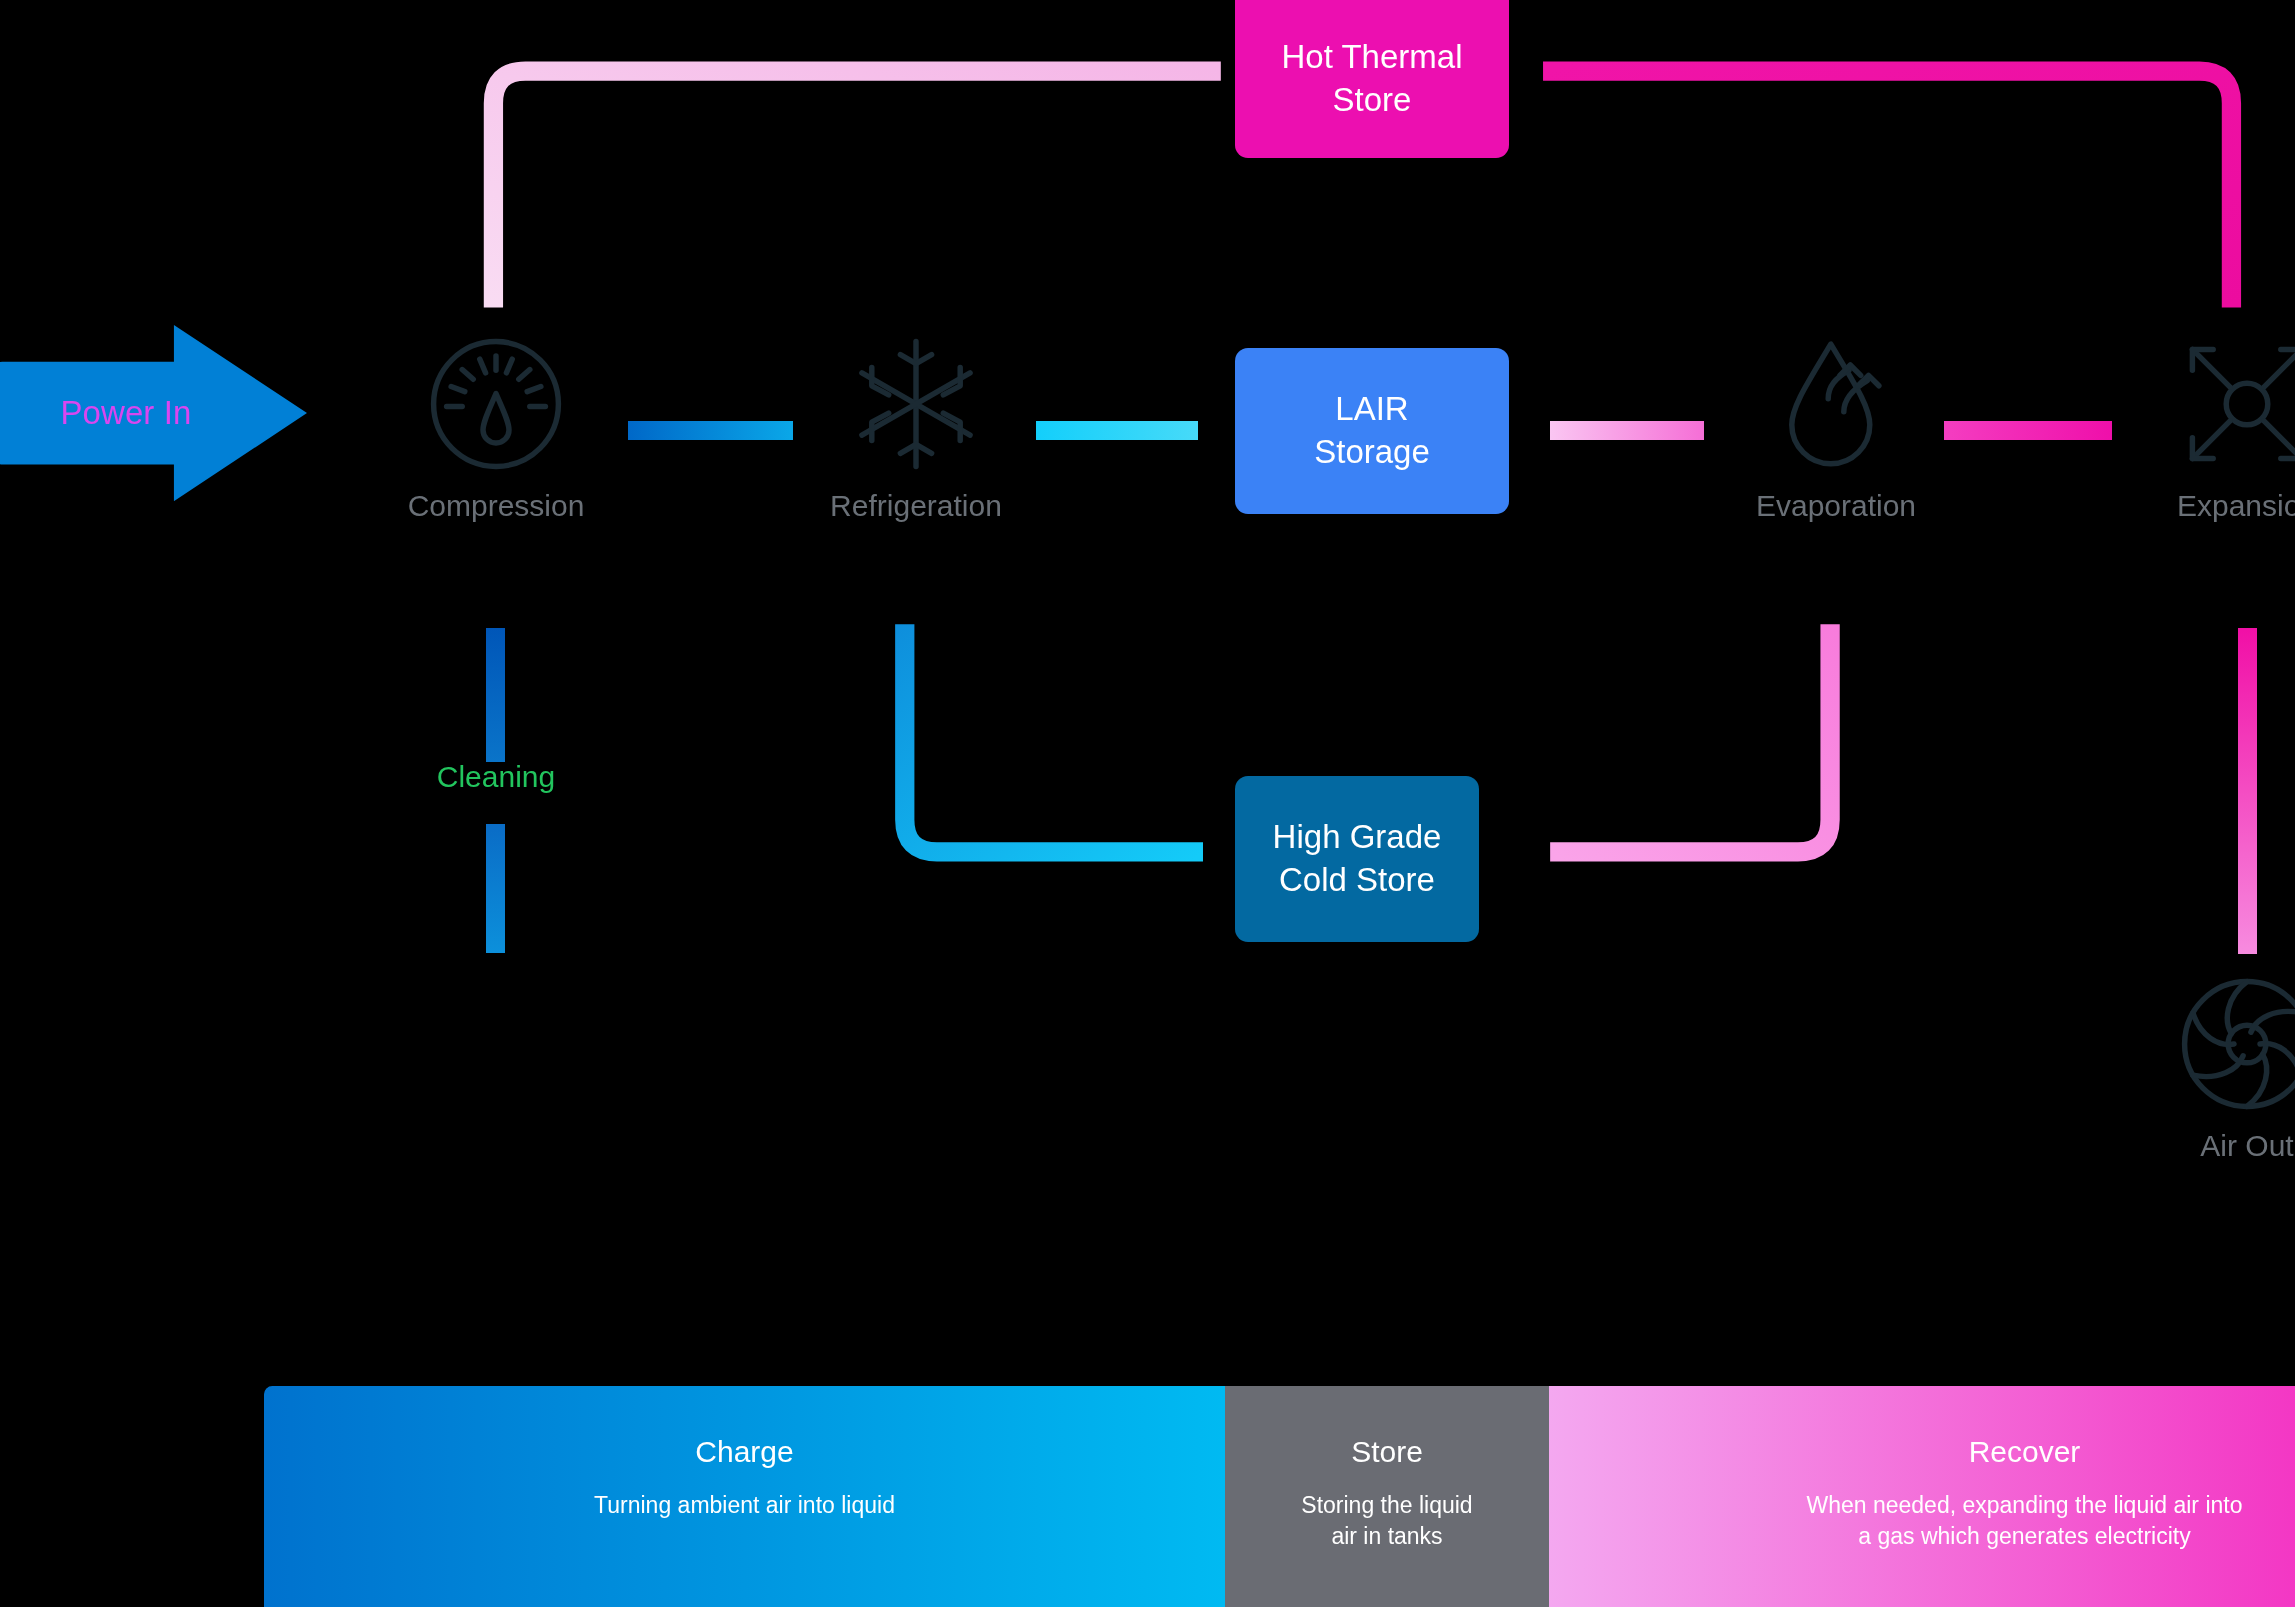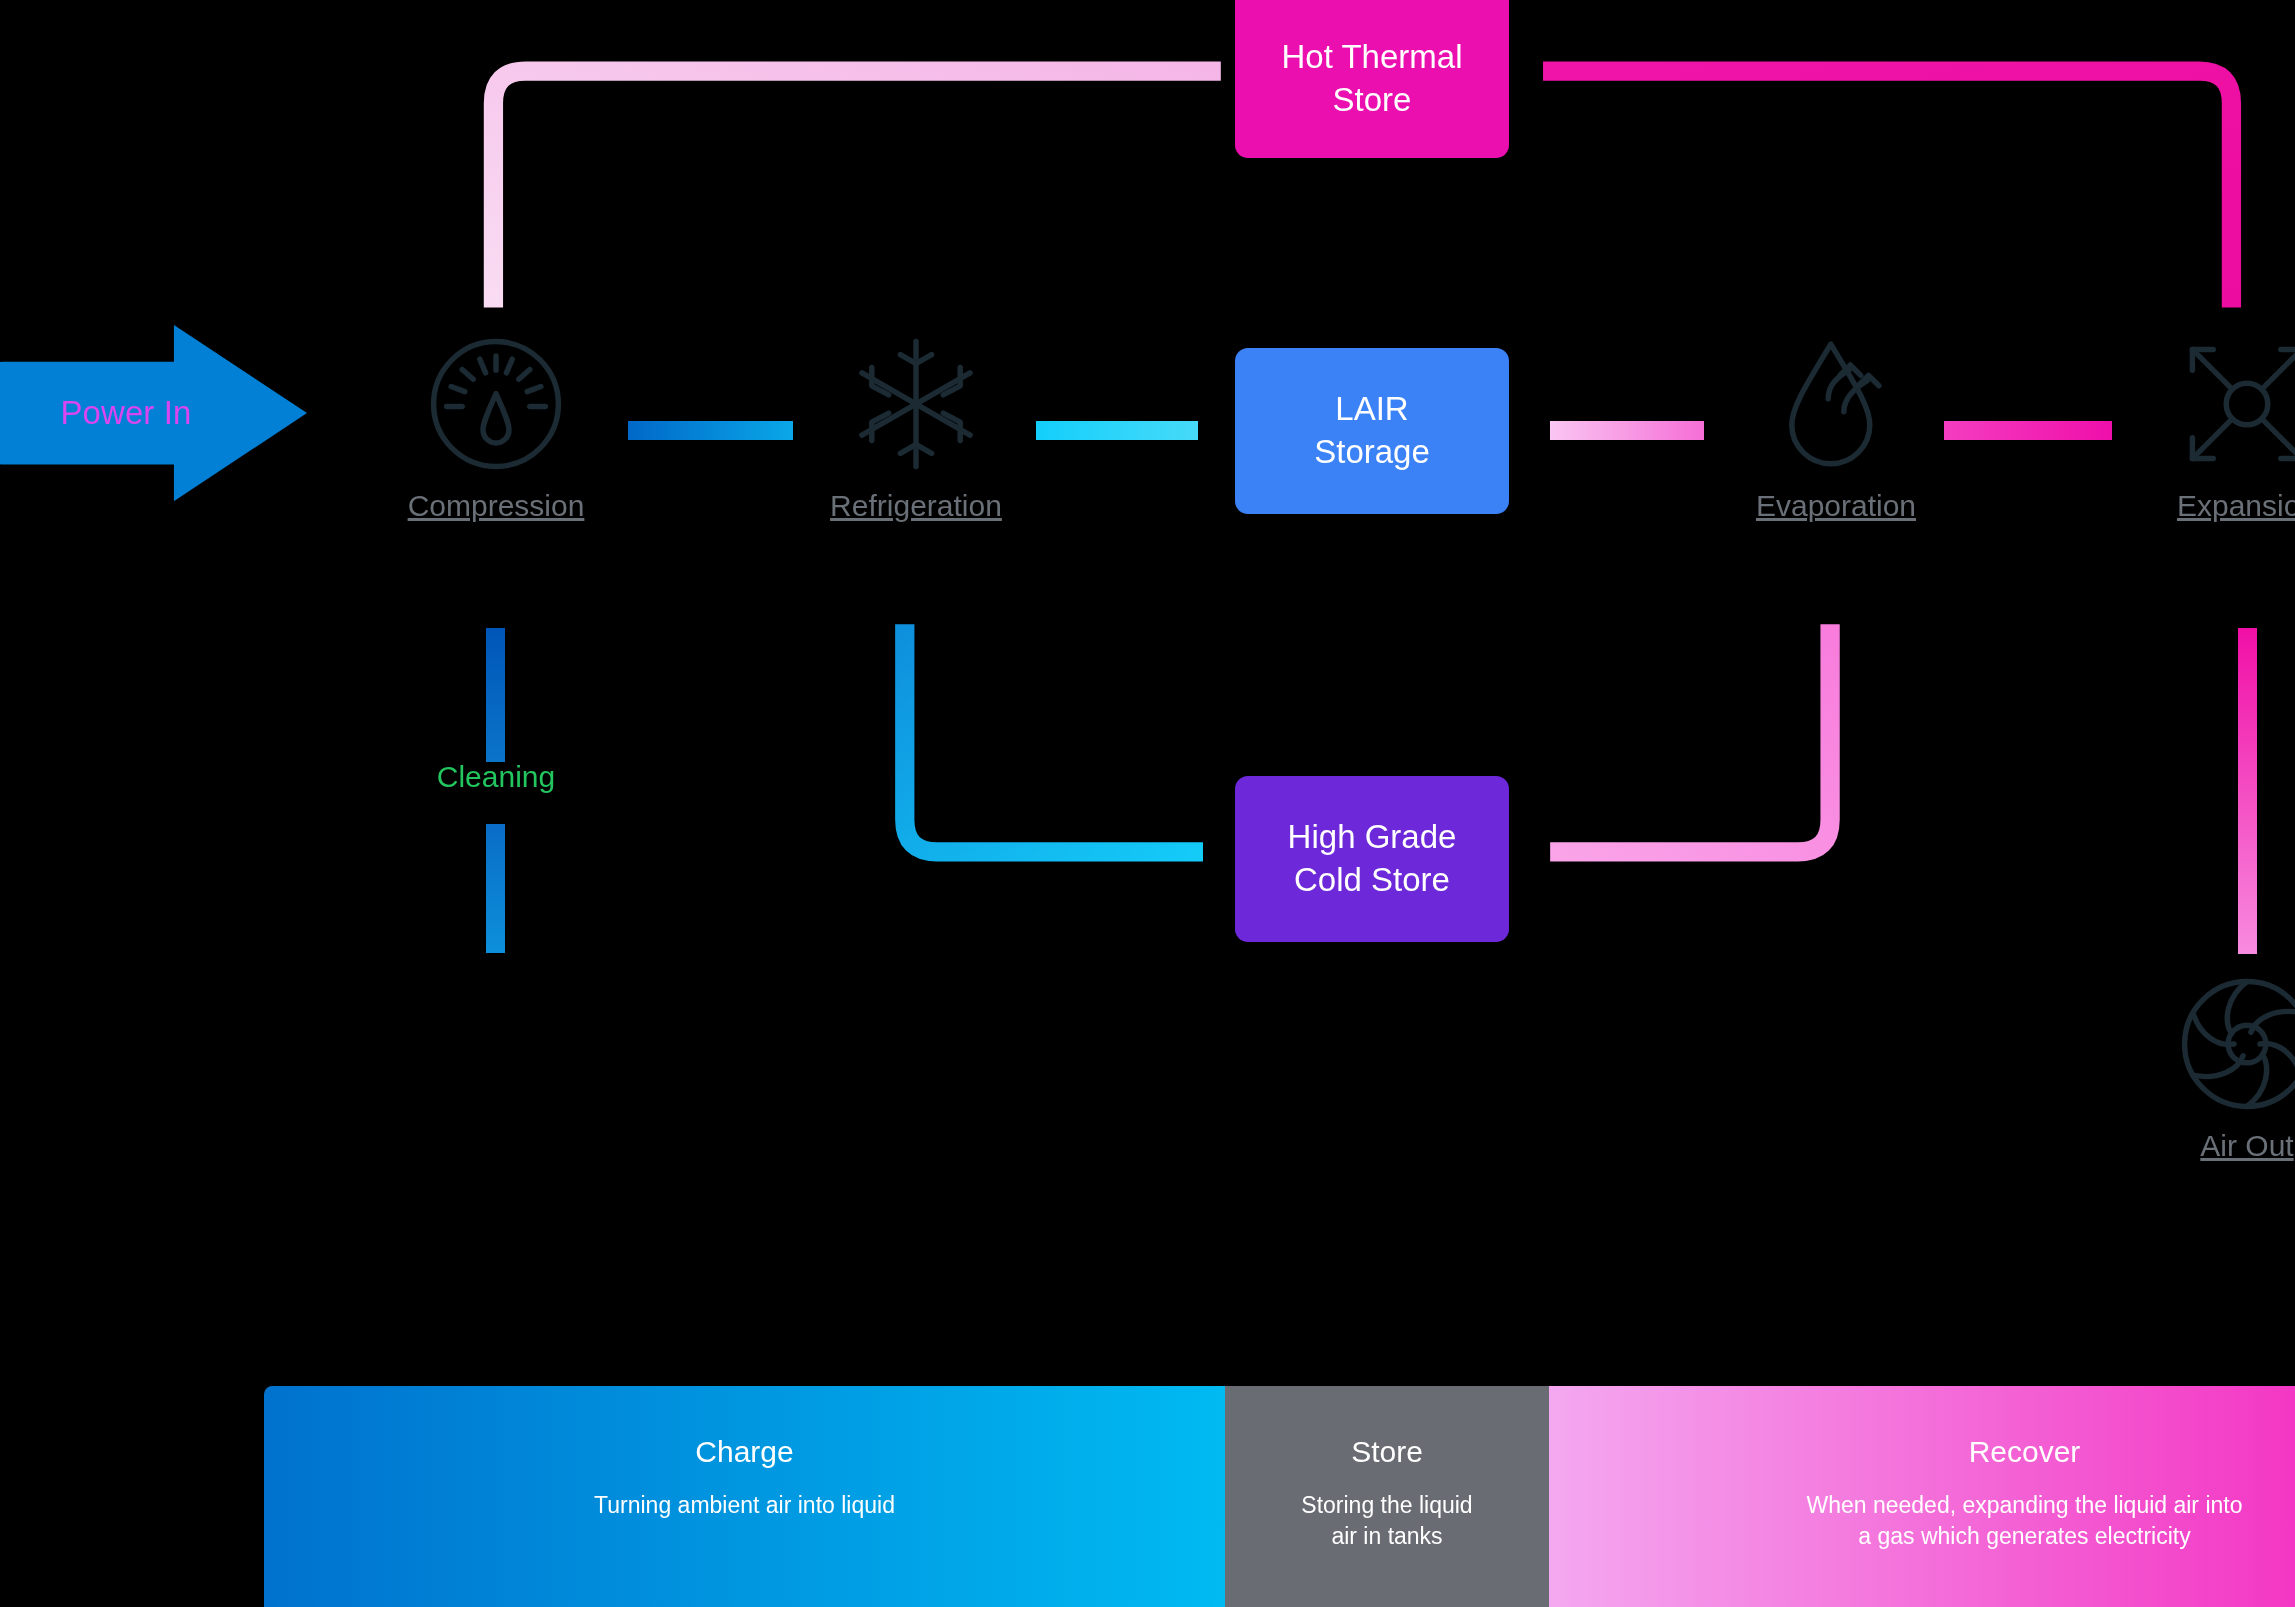--- a/index.html
+++ b/index.html
@@ -14,21 +14,21 @@
   .power-arrow .lbl{position:relative;color:#d946ef;font-size:33px;letter-spacing:0.1px;white-space:nowrap;}
 
   
   .store-box{position:absolute;border-radius:13px;display:flex;flex-direction:column;
              align-items:center;justify-content:center;color:#fff;text-align:left;
              font-size:33px;line-height:1.30;}
 
   
   .node{position:absolute;display:flex;flex-direction:column;align-items:center;}
   .node .ico{display:block;}
-  .node .cap{margin-top:7.3px;color:#6A7077;font-size:30px;white-space:nowrap;text-decoration:underline;}
+  .node .cap{margin-top:7.3px;color:#6A7077;font-size:30px;white-space:nowrap;}
 
   
   .seg{position:absolute;}
 
   
   .legend{position:absolute;display:flex;border-radius:8.3px;overflow:hidden;}
   .legend .pane{display:flex;flex-direction:column;align-items:center;justify-content:flex-start;
                 color:#fff;text-align:center;padding-top:48px;box-sizing:border-box;}
   .legend .pane .t{font-size:30px;line-height:1.2;}
   .legend .pane .d{font-size:23px;line-height:1.36;margin-top:20px;}
@@ -102,21 +102,21 @@
               border-radius:0 0 13px 13px;">
     <div>Hot Thermal</div>
     <div>Store</div>
   </div>
 
   <div class="store-box" style="left:1235px;top:348px;width:274px;height:166px;background:#3b82f6;">
     <div>LAIR</div>
     <div>Storage</div>
   </div>
 
-  <div class="store-box" style="left:1235px;top:776px;width:274px;height:166px;background:#6d28d9;">
+  <div class="store-box" style="left:1235px;top:776px;width:244px;height:166px;background:#0369a1;">
     <div>High Grade</div>
     <div>Cold Store</div>
   </div>
 
   <div class="power-arrow" style="left:-4.6px;top:325px;width:312px;height:176px;">
     <svg viewBox="0 0 680 384" preserveAspectRatio="none">
       <path d="M 0 96 Q 0 80 16 80 L 390 80 L 390 0 L 680 192 L 390 384 L 390 304 L 16 304 Q 0 304 0 288 Z" fill="#0180D6"></path>
     </svg>
     <span class="lbl" style="margin-right:51px;">Power In</span>
   </div>

